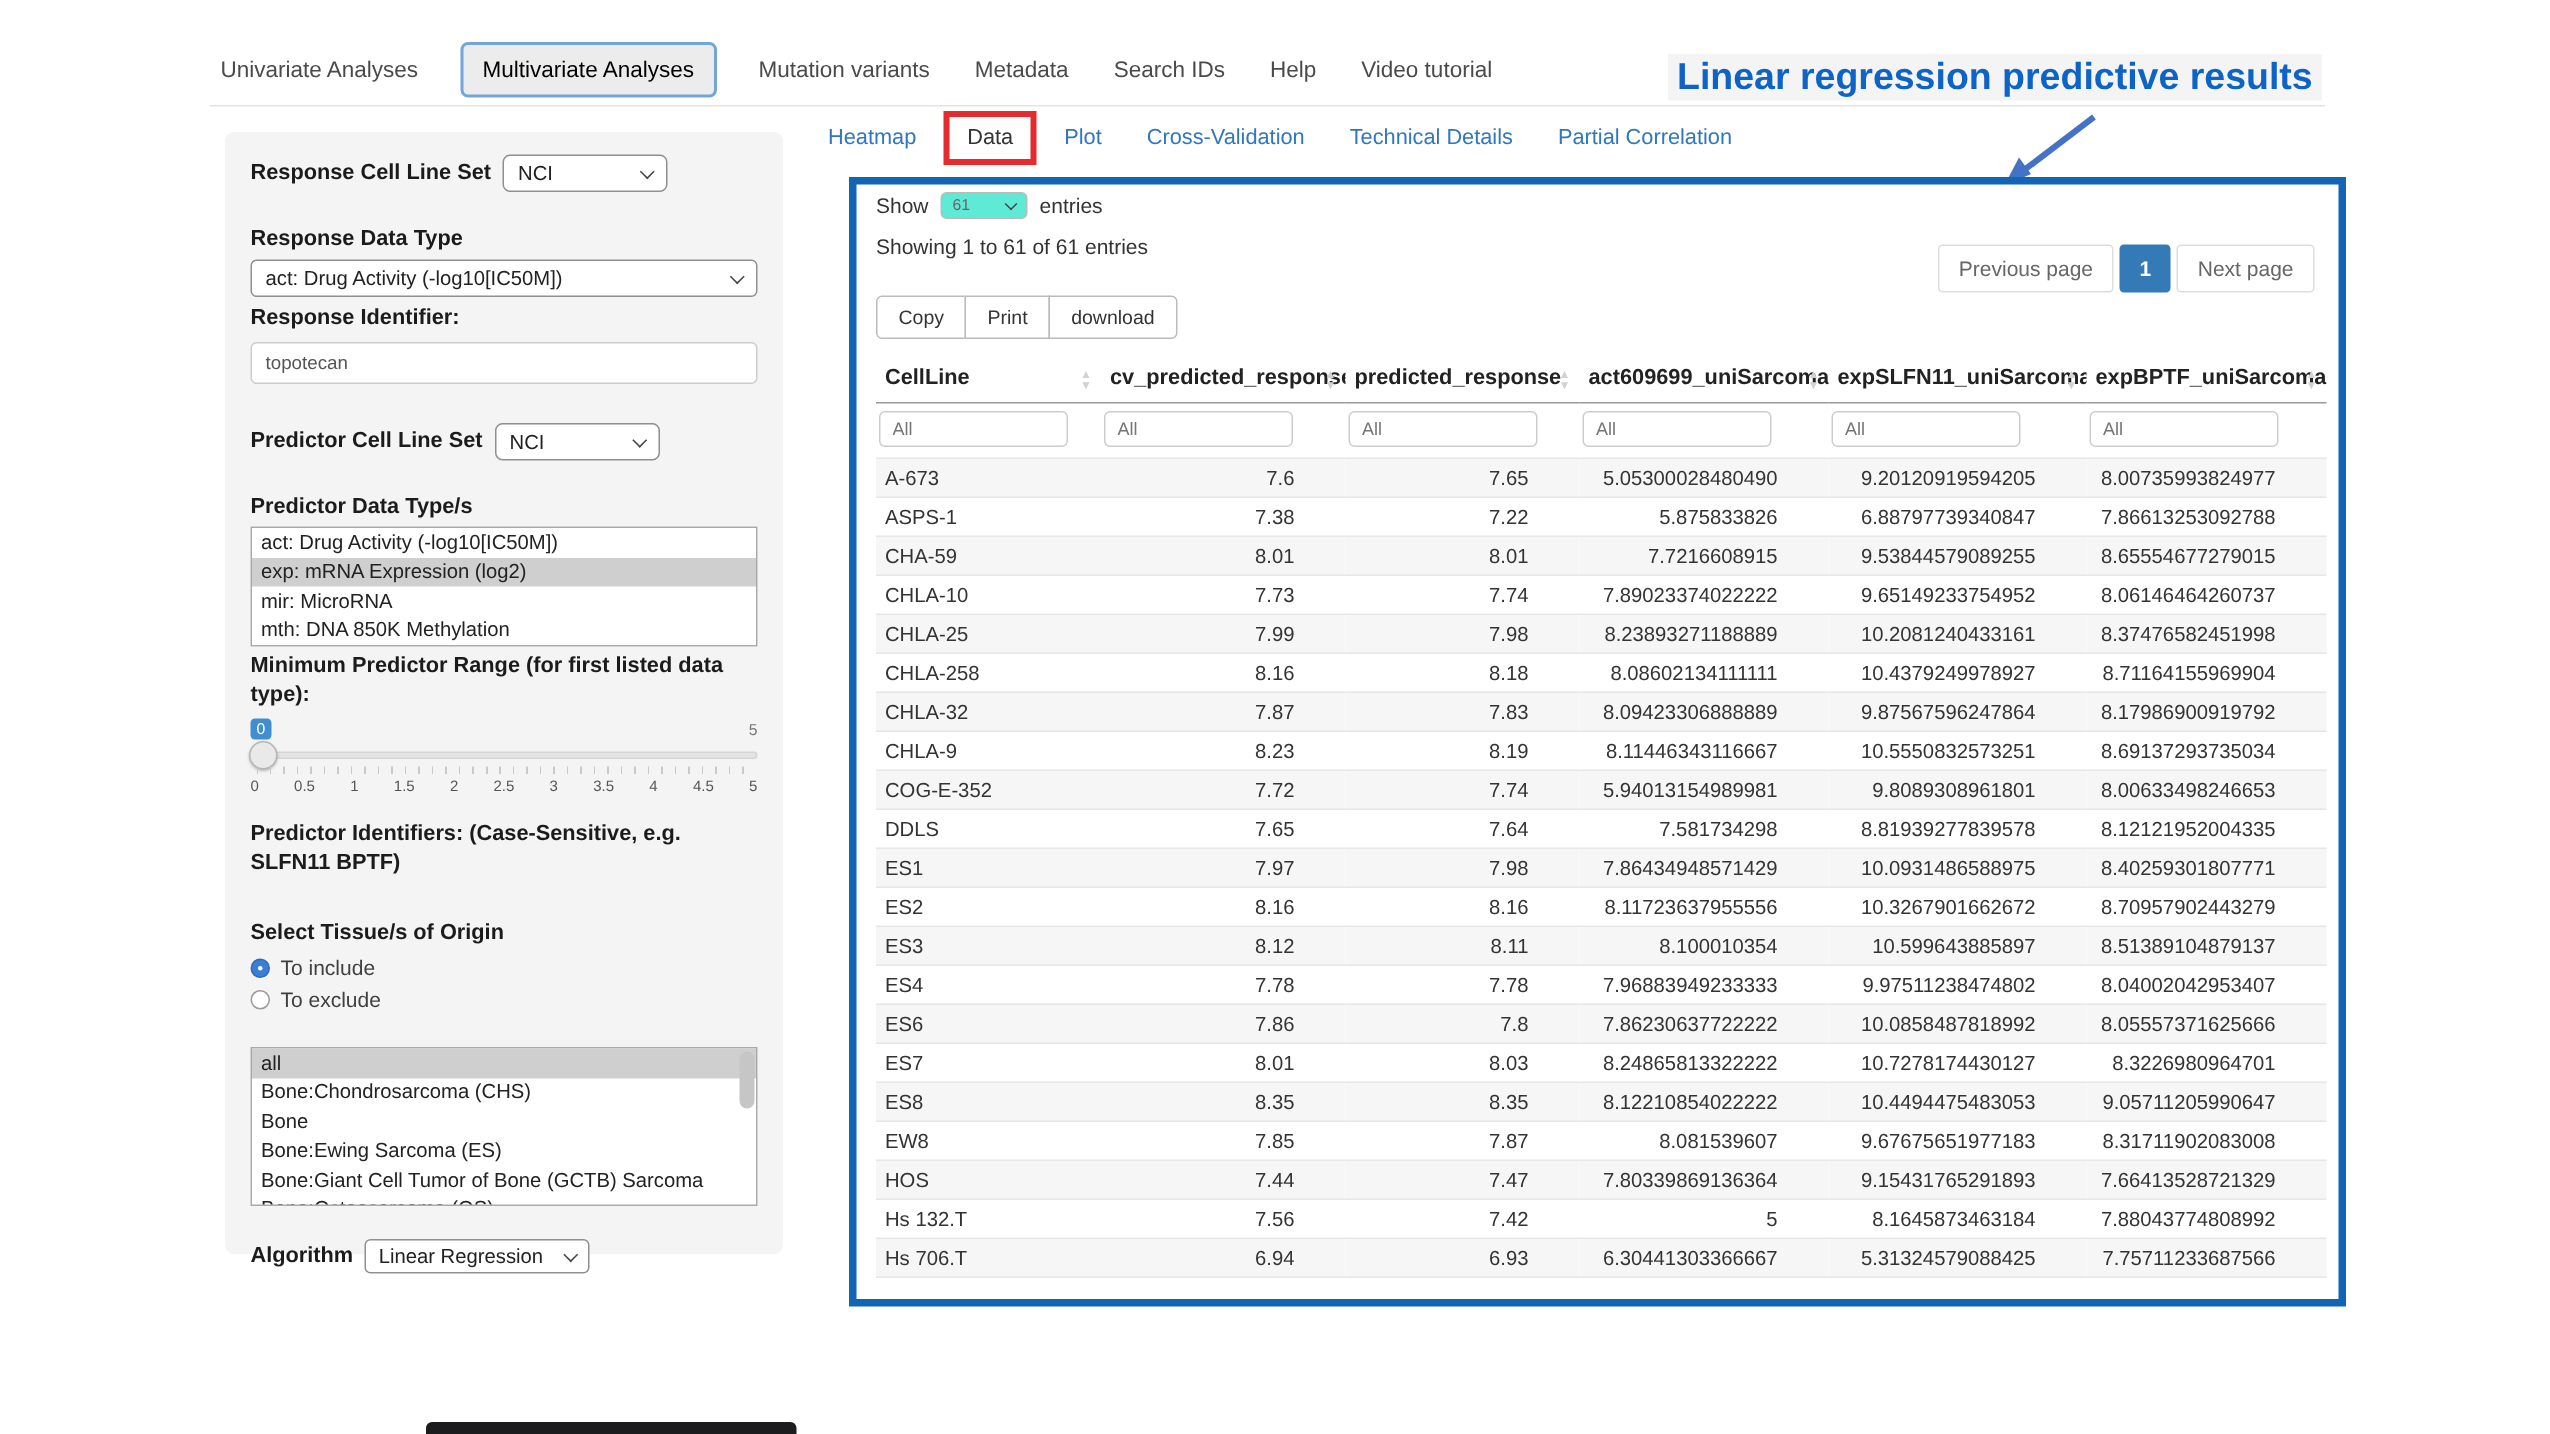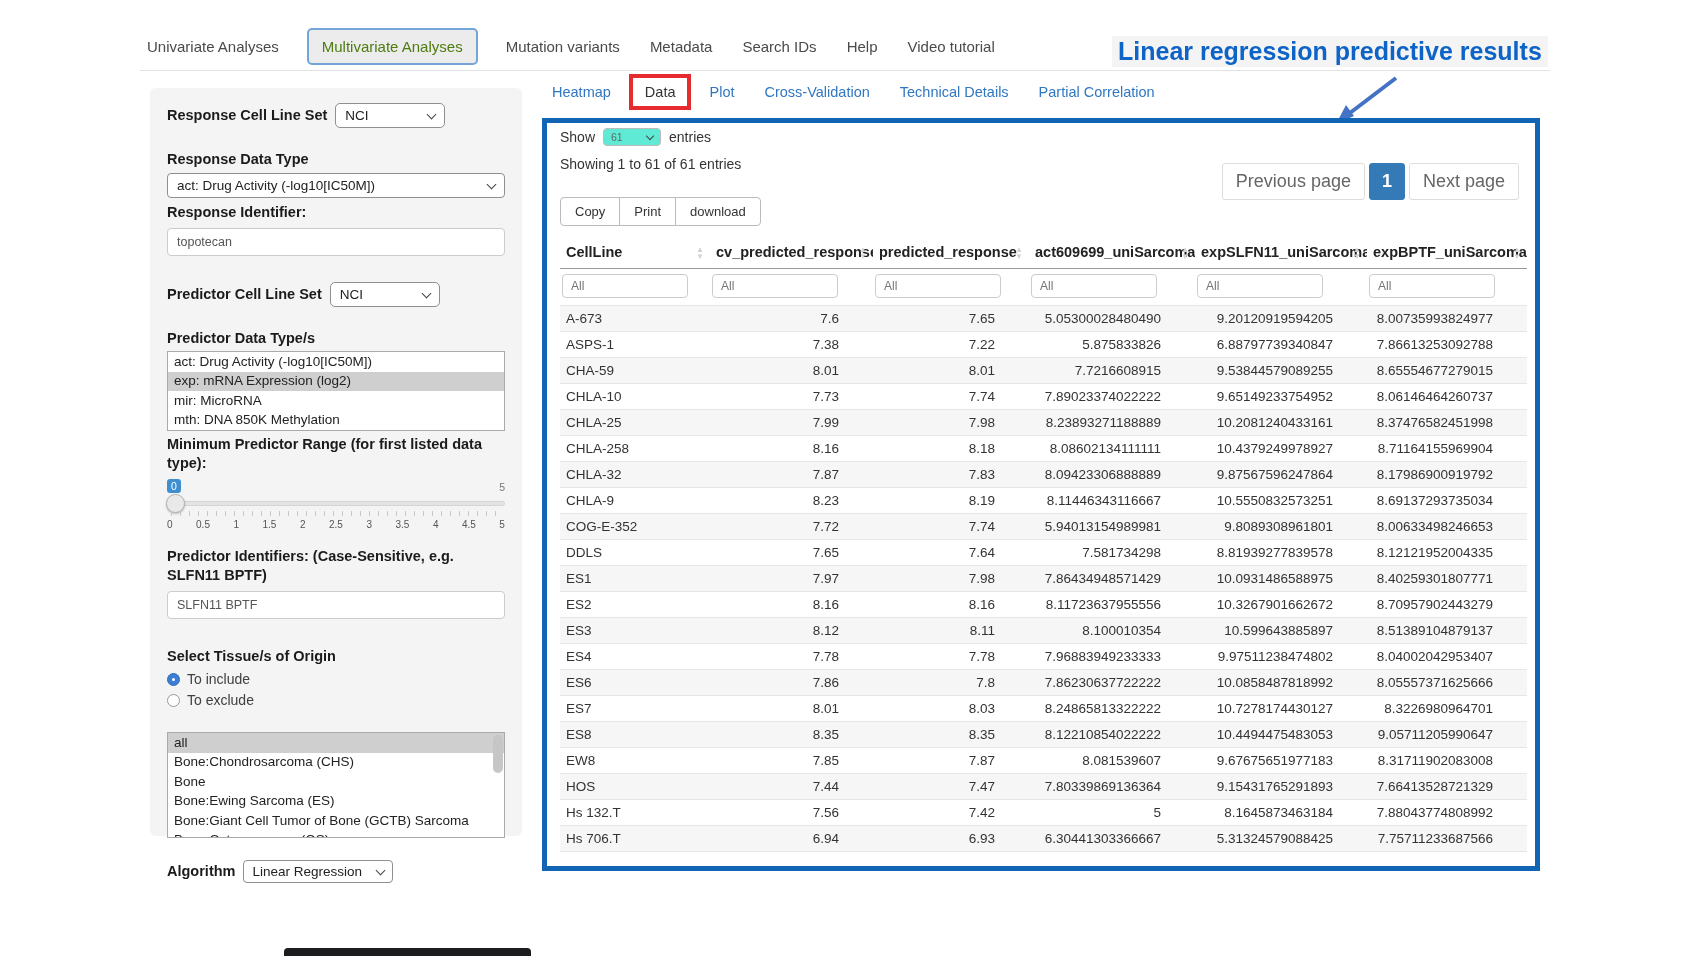--- a/index.html
+++ b/index.html
@@ -4,21 +4,21 @@
 <style>
   * { box-sizing: border-box; margin: 0; padding: 0; }
   html,body { background:#fff; }
   #app {
     position: relative; width: 1700px; height: 956px; overflow: hidden;
     font-family: "Liberation Sans", sans-serif; color:#333; background:#fff;
   }
   
   .topnav { position:absolute; left:145px; top:28px; display:flex; align-items:center; gap:26px; font-size:15px; color:#4a4a4a; }
   .topnav .nav-item { padding:9px 2px; cursor:default; white-space:nowrap; }
-  .topnav .nav-item.active { border:2px solid #74a5d8; background:#ececec; border-radius:5px; padding:8px 13px; color:#4d7c0f; }
+  .topnav .nav-item.active { border:2px solid #74a5d8; background:#ececec; border-radius:5px; padding:8px 13px; color:#000000; }
   .nav-divider { position:absolute; left:140px; right:150px; top:70px; border-top:1px solid #e3e3e3; }
   
   .annotation { position:absolute; left:1112px; top:36px; font-size:25px; font-weight:bold; color:#0e63c6; background:#f4f4f4; padding:1px 6px; white-space:nowrap; }
   .anno-arrow { position:absolute; left:1318px; top:72px; }
   
   .sidebar { position:absolute; left:150px; top:88px; width:372px; height:748px; background:#f4f4f4; border-radius:6px; padding:15px 17px; font-size:14px; }
   .lbl { font-weight:bold; font-size:14.5px; color:#1b1b1b; line-height:19px; }
   .row-inline { display:flex; align-items:center; gap:8px; }
   .fakeselect { display:inline-flex; align-items:center; justify-content:space-between; border:1px solid #8f8f8f; border-radius:5px; background:#fff; padding:4px 9px; font-size:13.5px; color:#222; min-width:110px; }
   .fakeselect.full { width:100%; border-radius:4px; }
@@ -40,26 +40,26 @@
   
   .radio-row { display:flex; align-items:center; gap:7px; margin-top:5px; font-size:14px; color:#404040; }
   .radio { width:13px; height:13px; border-radius:50%; border:1px solid #999; background:#fff; flex:none; position:relative; }
   .radio.on { background:#3a7fd5; border-color:#2f6cb8; }
   .radio.on::after { content:""; position:absolute; left:4px; top:4px; width:3px; height:3px; border-radius:50%; background:#fff; }
   
   .ptabs { position:absolute; left:552px; top:84px; display:flex; align-items:center; gap:30px; font-size:14.5px; }
   .ptab { color:#3077c2; white-space:nowrap; }
   .ptab.active { color:#333; border:4px solid #e52b2d; padding:6px 12px; margin:-10px -12px; }
   
-  .panel { position:absolute; left:542px; top:118px; width:998px; height:753px; border:5px solid #1165b4; background:#fff; padding:5px 13px; }
+  .panel { position:absolute; left:566px; top:118px; width:998px; height:753px; border:5px solid #1165b4; background:#fff; padding:5px 13px; }
   .show-row { display:flex; align-items:center; gap:8px; font-size:14px; color:#333; }
   .mini-select { display:inline-flex; align-items:center; border:1px solid #bbb; border-radius:4px; background:#5eead4; padding:2px 7px; font-size:10.5px; color:#666; min-width:58px; justify-content:space-between; }
   .mini-select .chev { width:6px; height:6px; margin-top:-2px; }
   .showing { margin-top:10px; font-size:14px; color:#333; }
-  .pagination { position:absolute; right:16px; top:40px; display:flex; gap:4px; font-size:18px;justify-content:center; }
+  .pagination { position:absolute; right:16px; top:40px; display:flex; gap:4px; font-size:14px;justify-content:center; }
   .pg-btn { border:1px solid #ddd; border-radius:3px; background:#fff; color:#666; padding:7px 13px; }
   .pg-cur { border:1px solid #337ab7; border-radius:3px; background:#337ab7; color:#fff; padding:7px 12px; font-weight:bold; }
   .exp-group { margin-top:25px; display:inline-flex; }
   .exp-btn { border:1px solid #bbb; background:#fff; color:#333; font-size:13px; padding:6px 14px; margin-left:-1px; font-family:"Liberation Sans",sans-serif; }
   .exp-btn:first-child { border-radius:4px 0 0 4px; margin-left:0; }
   .exp-btn:last-child { border-radius:0 4px 4px 0; }
   
   table.dt { width:100%; border-collapse:collapse; margin-top:12px; font-size:13.5px; table-layout:fixed; }
   table.dt th { text-align:left; font-weight:bold; font-size:14.5px; color:#222; padding:6px 24px 8px 6px; position:relative; border-bottom:1px solid #999; white-space:nowrap; overflow:hidden; }
   .sort-ic { position:absolute; right:6px; top:50%; transform:translateY(-50%); display:inline-flex; flex-direction:column; line-height:7px; font-size:8px; color:#d2d2d2; }
@@ -146,21 +146,20 @@
           <span>2.5</span>
           <span>3</span>
           <span>3.5</span>
           <span>4</span>
           <span>4.5</span>
           <span>5</span>
         </div>
     </div>
 
     <div class="lbl" style="margin-top:10px;">Predictor Identifiers: (Case-Sensitive, e.g. SLFN11 BPTF)</div>
-    <input class="tinput mt6" value="SLFN11 BPTF" style="">
 
     <div class="lbl" style="margin-top:28px;">Select Tissue/s of Origin</div>
     <div id="tissue-radios">
         <div class="radio-row">
           <span class="radio on"></span>
           <span>To include</span>
         </div>
         <div class="radio-row">
           <span class="radio"></span>
           <span>To exclude</span>

